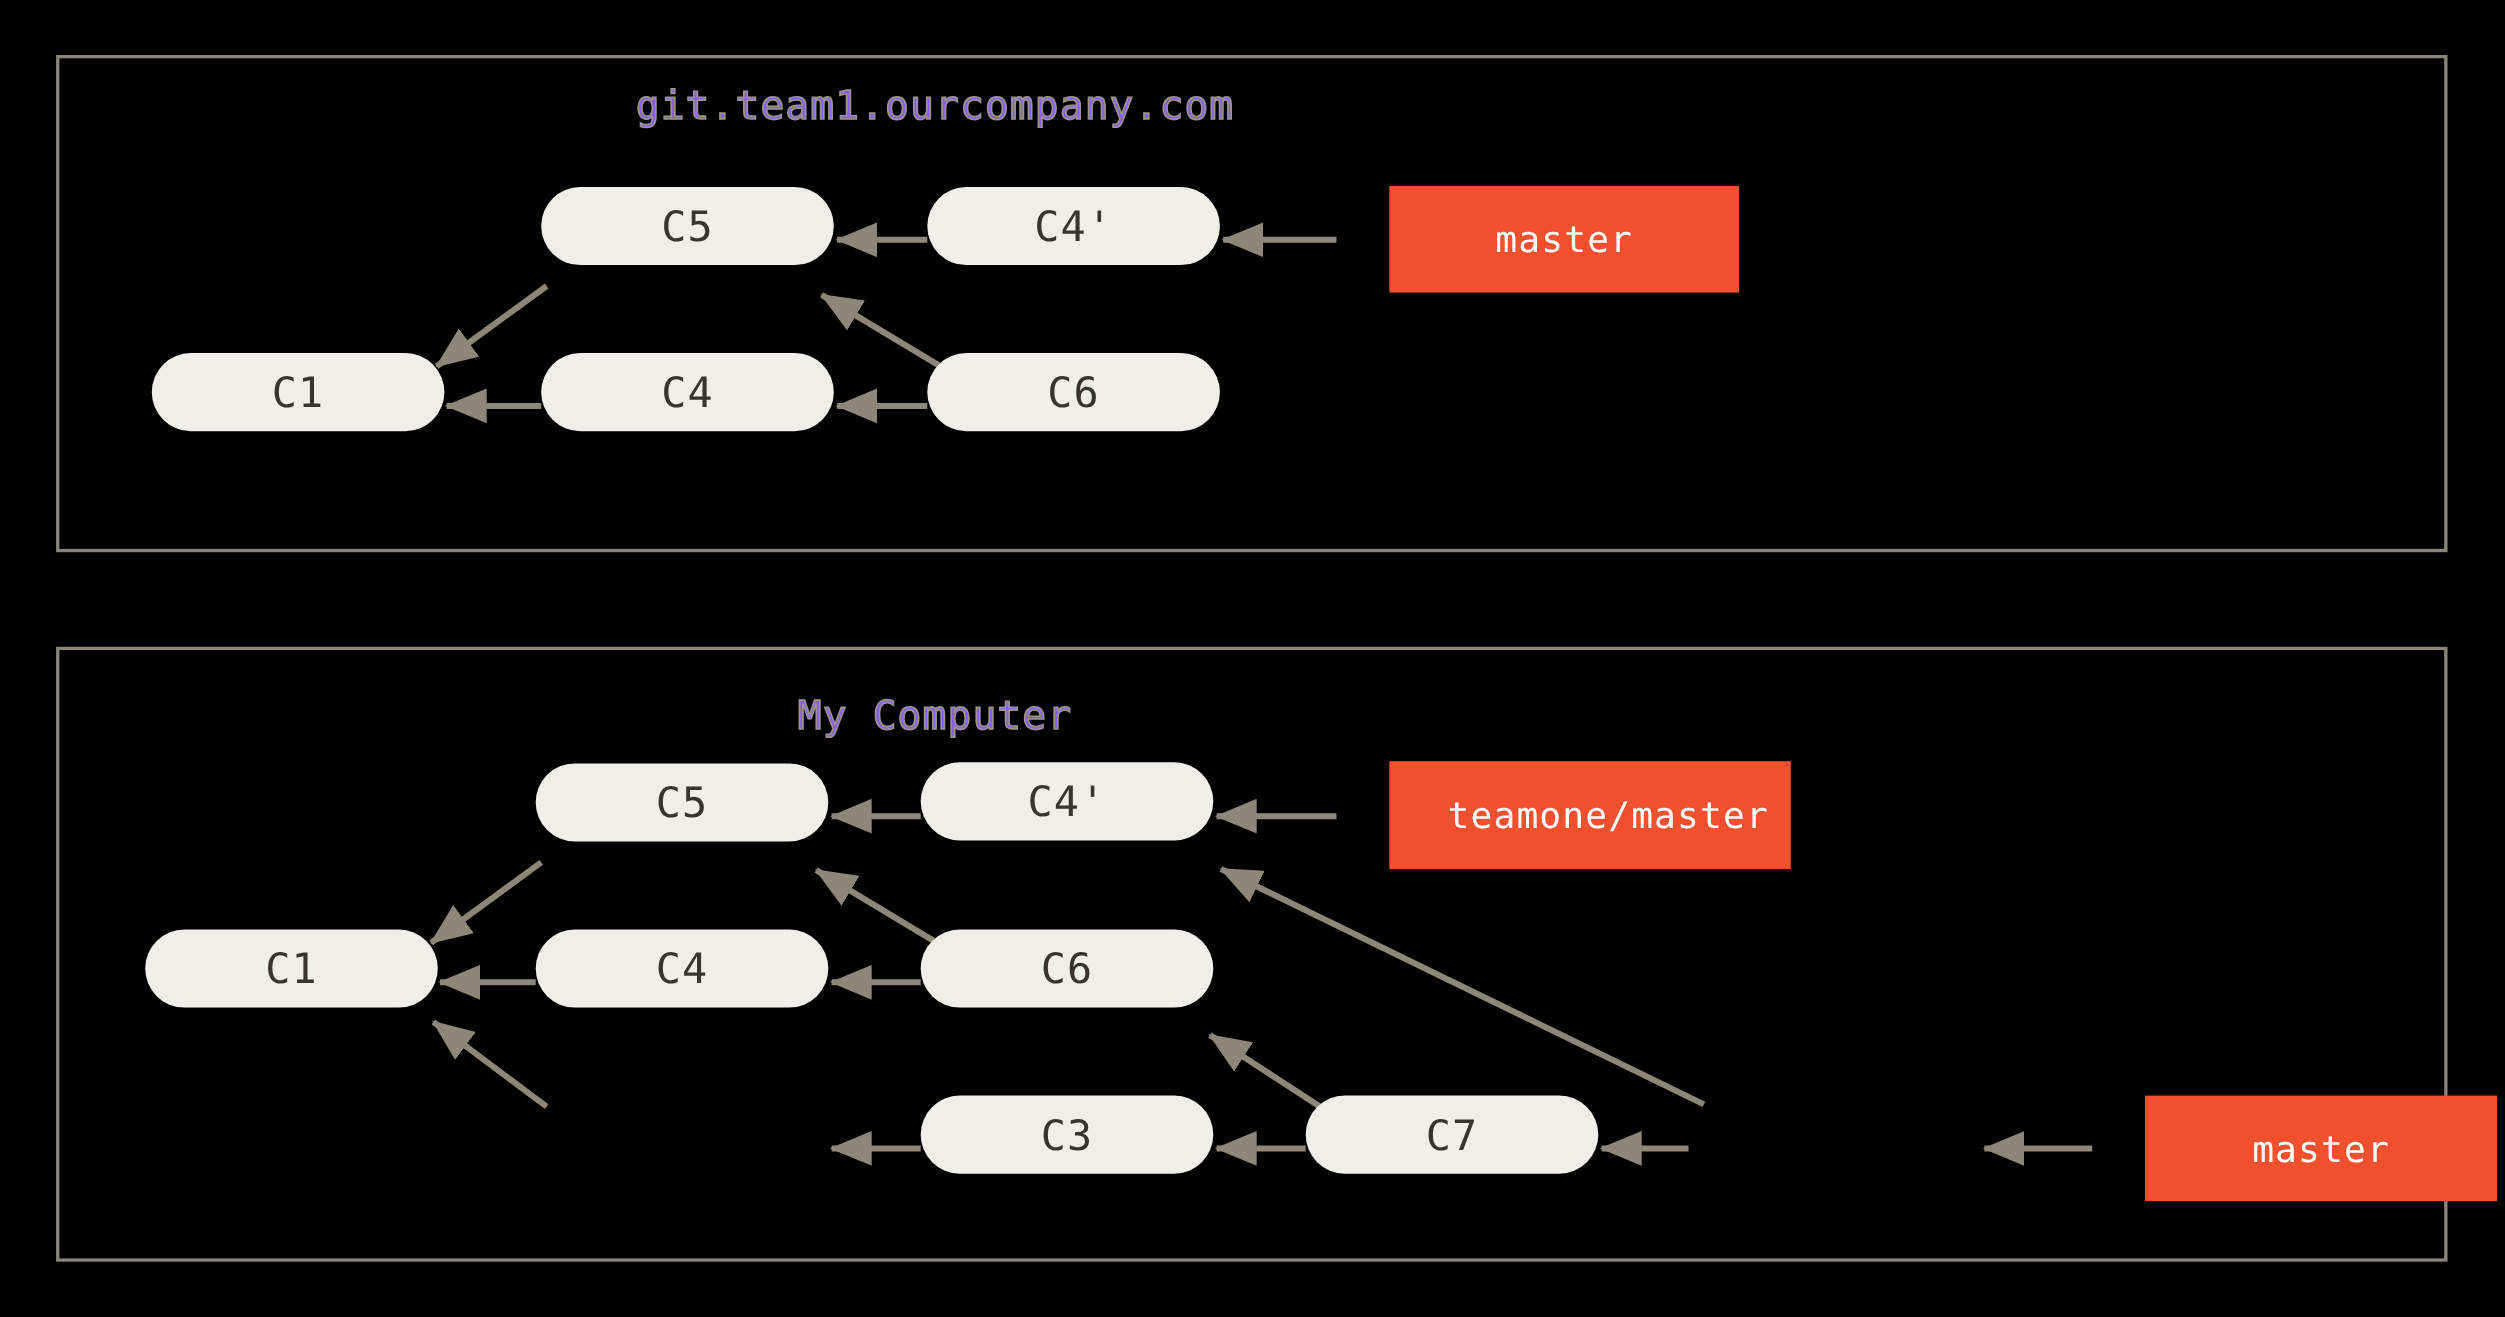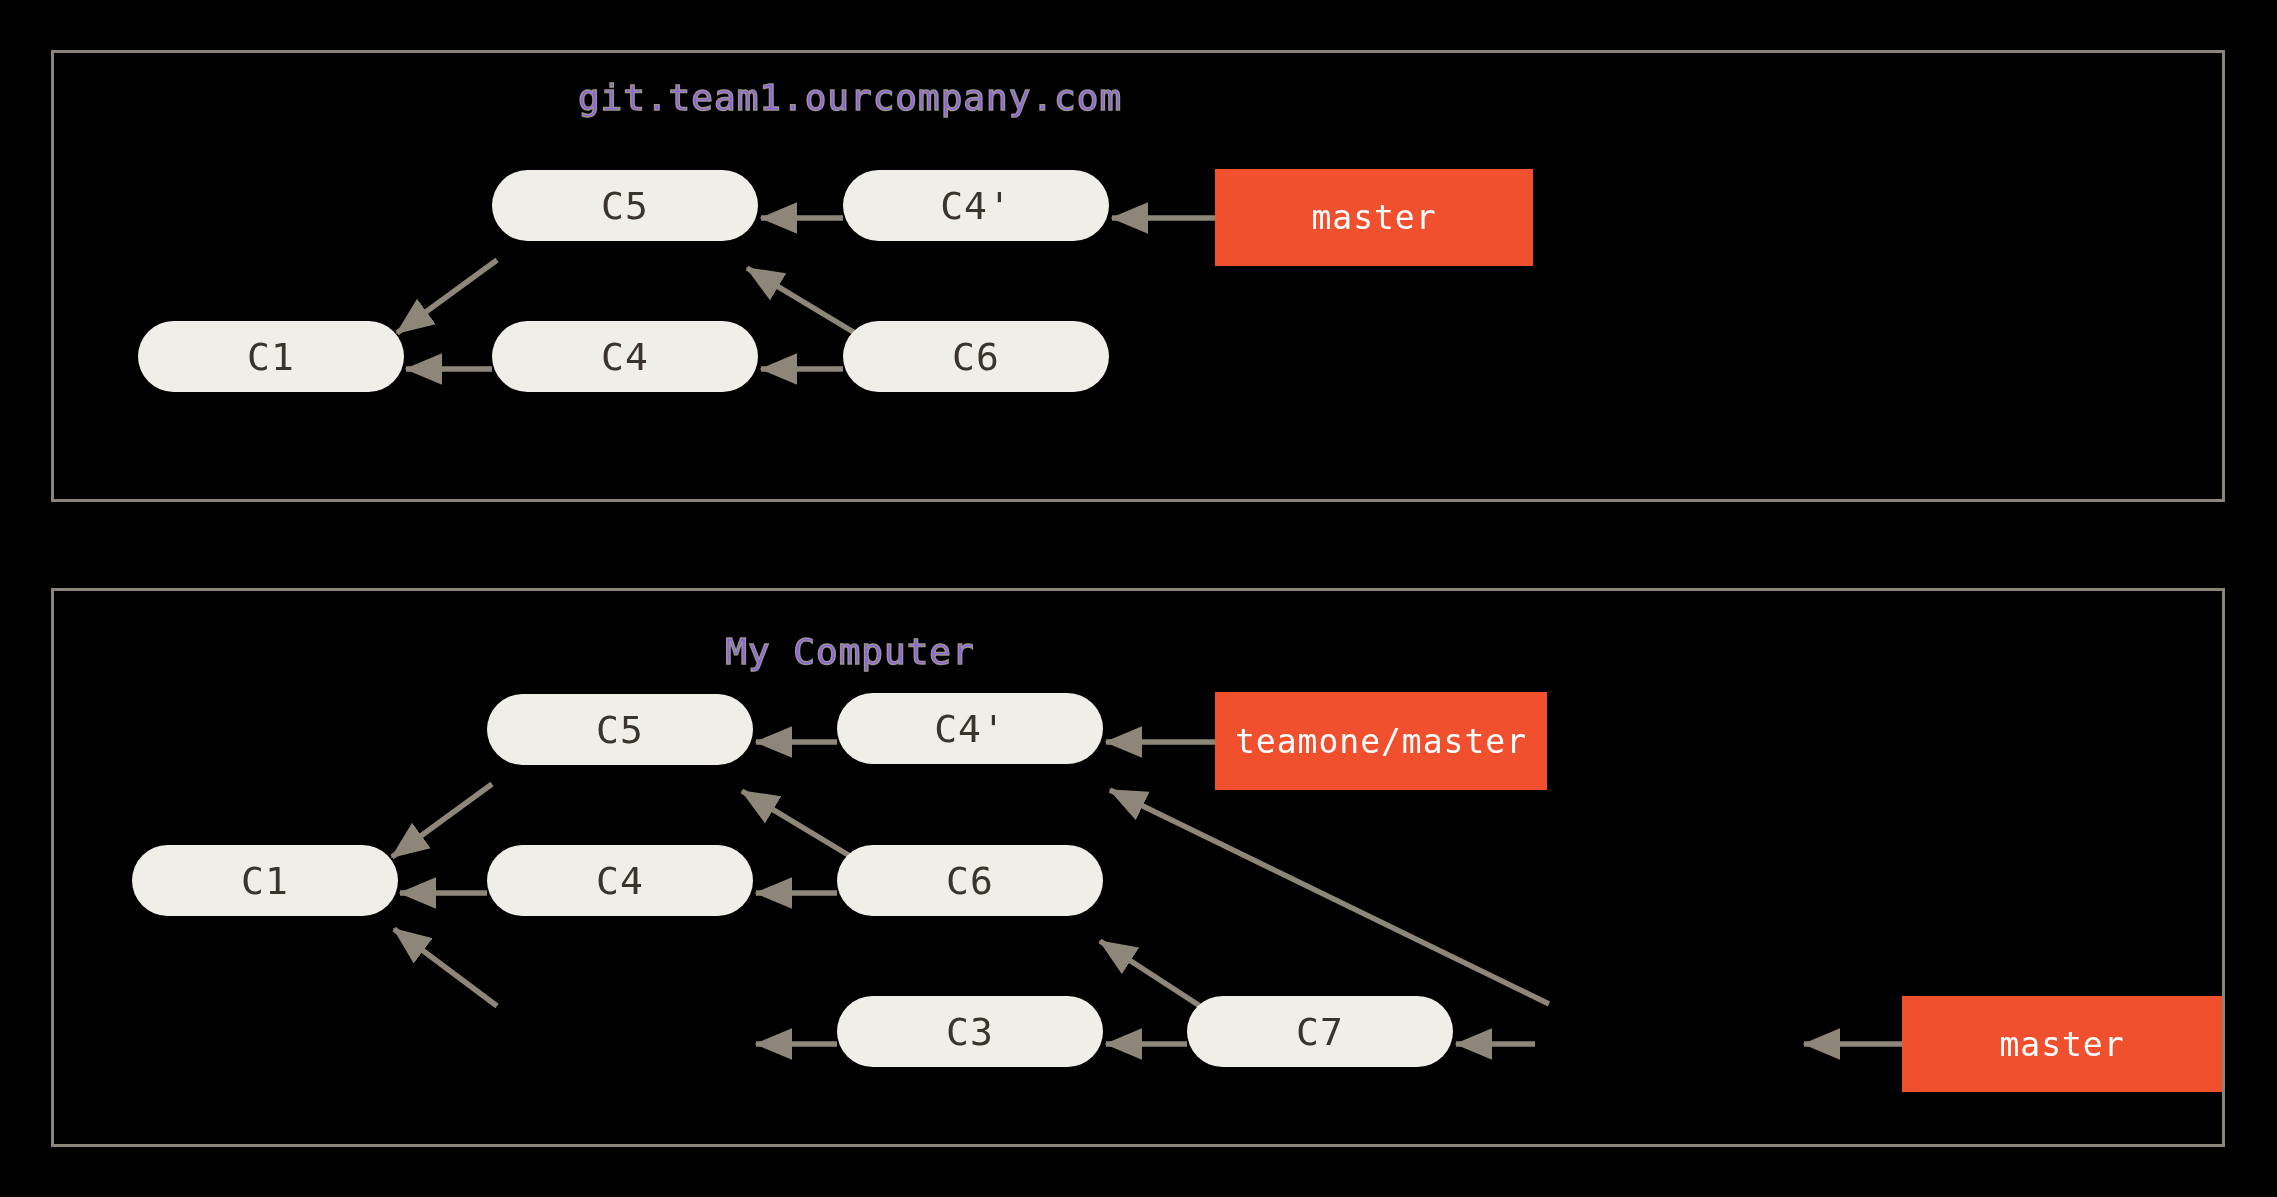--- a/index.html
+++ b/index.html
@@ -42,20 +42,21 @@
     letter-spacing:1px;
   }
   .branch{
     position:absolute;
     background:var(--branch-fill,#f1502f);
     display:flex;align-items:center;justify-content:center;
     font-size:33px;
     color:var(--branch-text,#ffffff);
     letter-spacing:1px;
     white-space:nowrap;
+    margin-left:48px;
   }
 </style>
 </head>
 <body>
 
 <div class="canvas">
 
   <svg class="edges" viewBox="0 0 2277 1197">
     <defs>
       <marker id="ah" viewBox="0 0 12 10" markerUnits="userSpaceOnUse" markerWidth="38" markerHeight="32" refX="11.5" refY="5" orient="auto">
@@ -100,16 +101,16 @@
   <div class="panel-title" style="left:850px;top:651px;">My Computer</div>
 
   <div class="node" style="left:487px;top:694px;">C5</div>
   <div class="node" style="left:837px;top:693px;">C4'</div>
   <div class="node" style="left:132px;top:845px;">C1</div>
   <div class="node" style="left:487px;top:845px;">C4</div>
   <div class="node" style="left:837px;top:845px;">C6</div>
   <div class="node" style="left:837px;top:996px;">C3</div>
   <div class="node" style="left:1187px;top:996px;">C7</div>
 
-  <div class="branch" style="left:1215px;top:692px;width:332px;height:98px;">teamone/master</div>
+  <div class="branch" style="left:1215px;top:692px;width:332px;height:98px;padding-left:33px;">teamone/master</div>
   <div class="branch" style="left:1902px;top:996px;width:320px;height:96px;">master</div>
 
 </div>
 
 </body></html>

